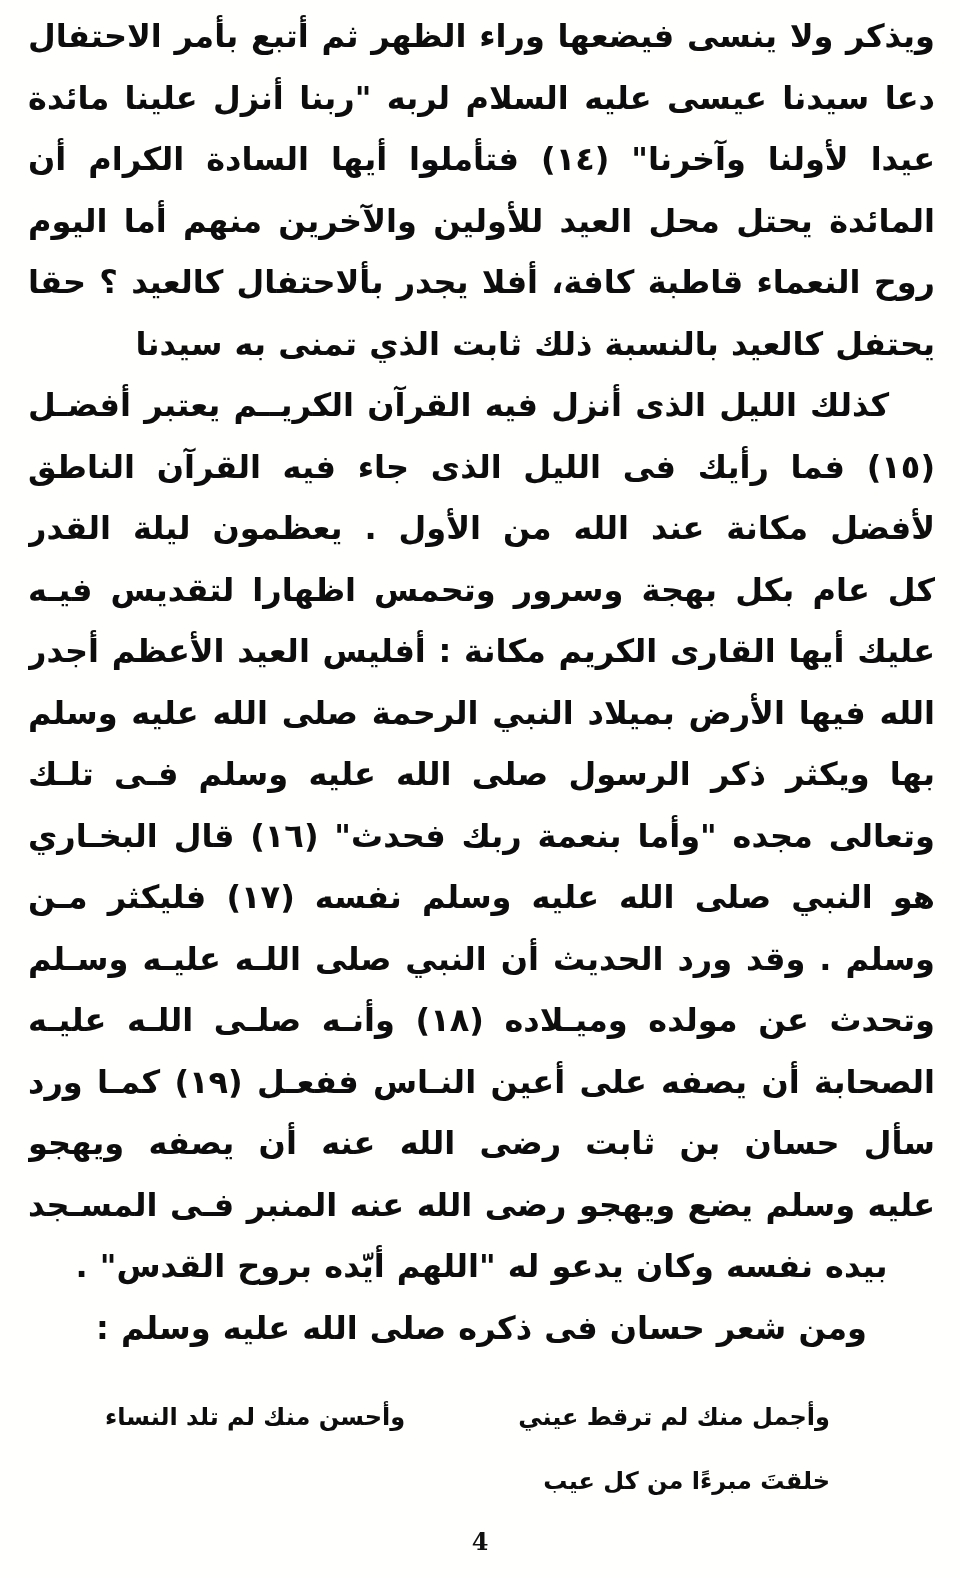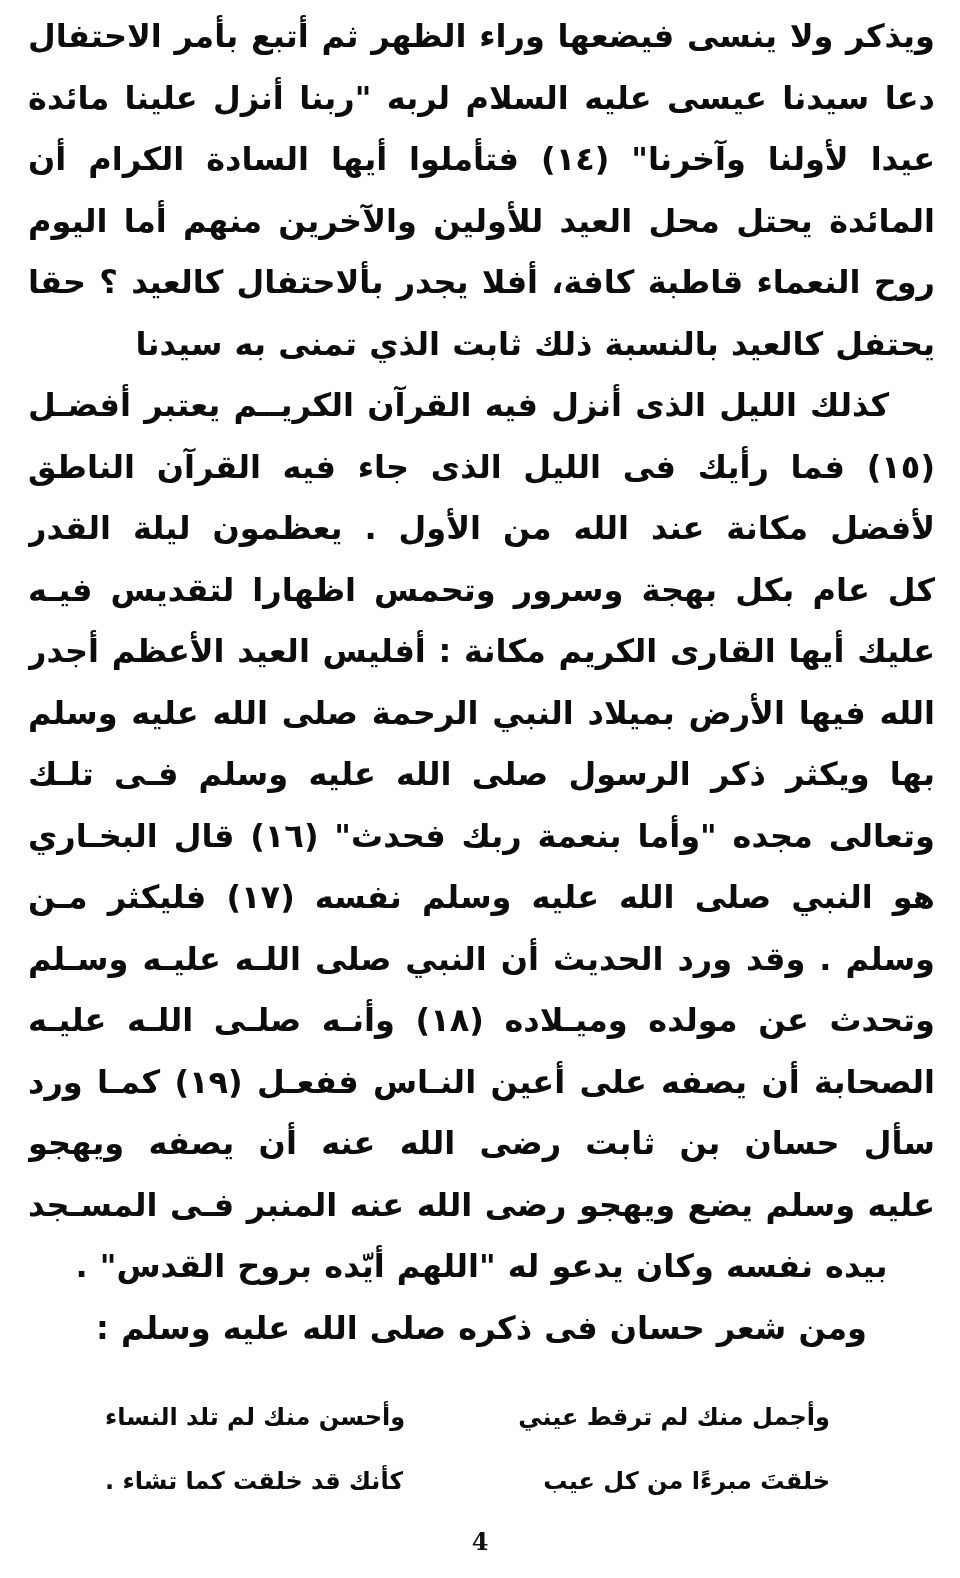--- a/index.html
+++ b/index.html
@@ -101,17 +101,16 @@
       <div class="line center">بيده نفسه وكان يدعو له "اللهم أيّده بروح القدس" .</div>
       <div class="line center">ومن شعر حسان فى ذكره صلى الله عليه وسلم :</div>
     </div>
   <div class="poetry">
       <div class="verse-row">
         <span class="hemistich first">وأجمل منك لم ترقط عيني</span>
         <span class="hemistich second">وأحسن منك لم تلد النساء</span>
       </div>
       <div class="verse-row">
         <span class="hemistich first">خلقتَ مبرءًا من كل عيب</span>
-        <span class="hemistich second">كأنك قد خلقت كما تشاء .</span>
       </div>
     </div>
   <div class="page-number">4</div>
 </div>
 
 </body></html>

